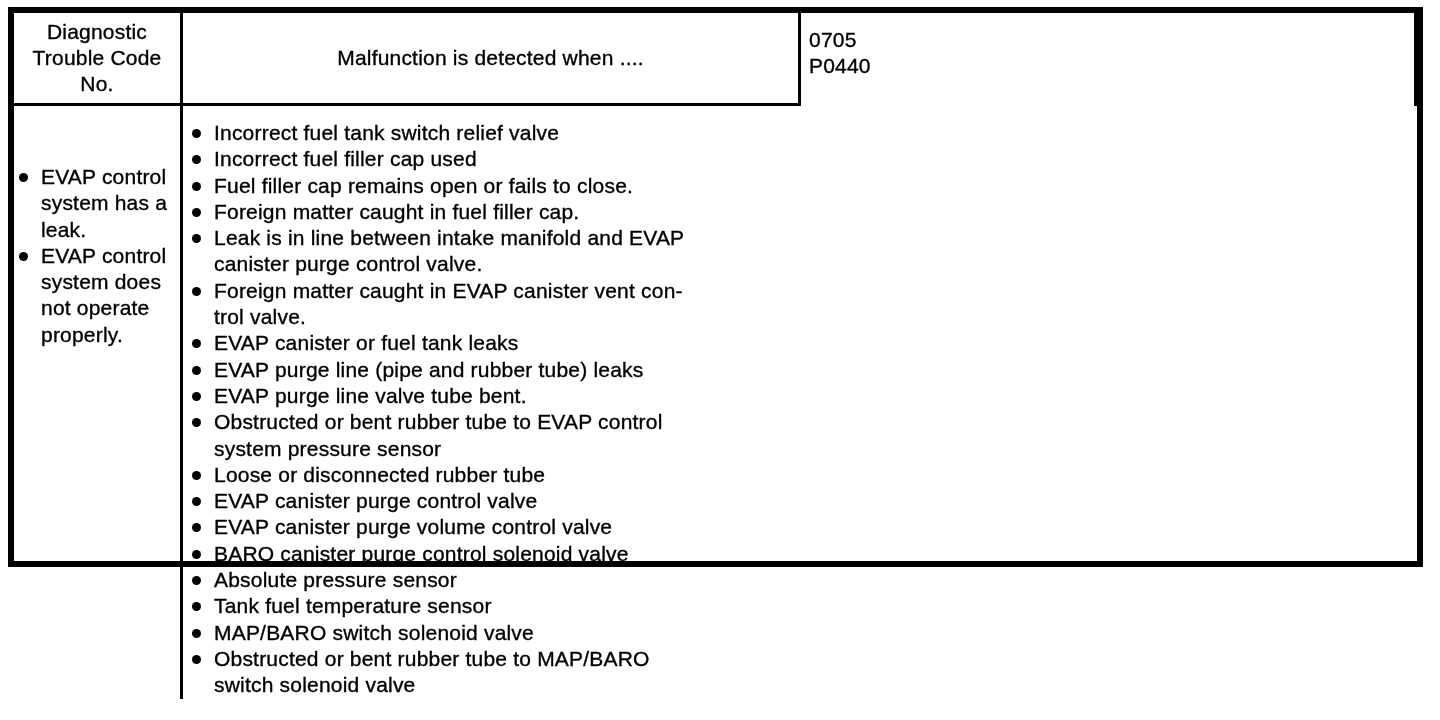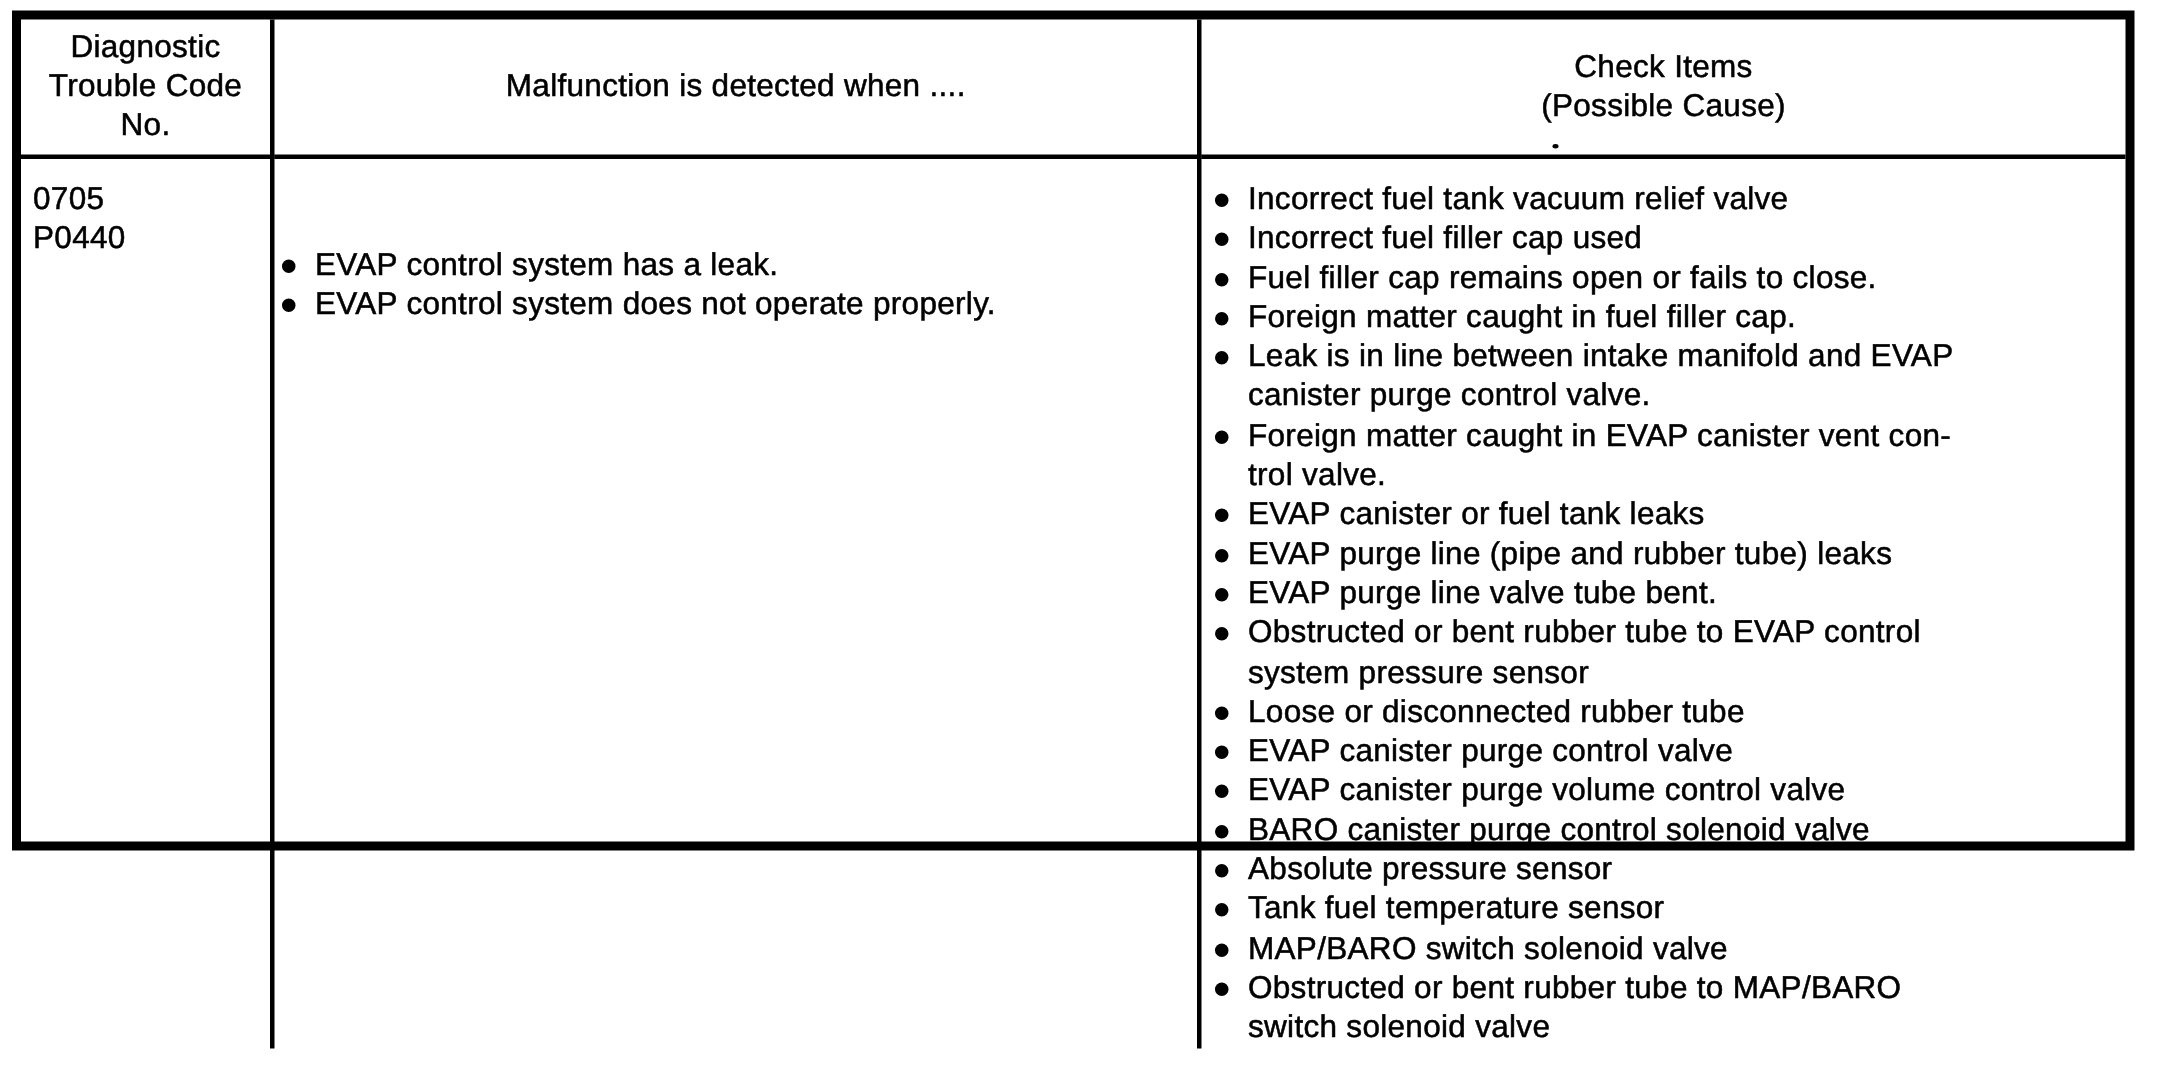--- a/index.html
+++ b/index.html
@@ -69,25 +69,20 @@
 
 <div class="page">
   <div class="dtc-table">
 
     <div class="cell header-cell divider-r">Diagnostic
 Trouble Code
 No.</div>
 
     <div class="cell header-cell divider-r">Malfunction is detected when ....</div>
 
-    <div class="cell header-cell">
-      <span>Check Items
-(Possible Cause)</span>
-      <span class="scan-speck"></span>
-    </div>
 
     <div class="cell body-cell codes-cell divider-r">
 
         <div class="code-line">0705</div>
 
         <div class="code-line">P0440</div>
       </div>
 
     <div class="cell body-cell divider-r">
       <ul class="bullet-list malf-cell">
@@ -102,21 +97,21 @@
             <span class="item-text">EVAP control system does not operate properly.</span>
           </li>
         </ul>
     </div>
 
     <div class="cell body-cell">
       <ul class="bullet-list check-cell">
 
           <li class="bullet-item">
             <span class="bullet"></span>
-            <span class="item-text">Incorrect fuel tank vacuum relief valve</span>
+            <span class="item-text">Incorrect fuel tank switch relief valve</span>
           </li>
 
           <li class="bullet-item">
             <span class="bullet"></span>
             <span class="item-text">Incorrect fuel filler cap used</span>
           </li>
 
           <li class="bullet-item">
             <span class="bullet"></span>
             <span class="item-text">Fuel filler cap remains open or fails to close.</span>

